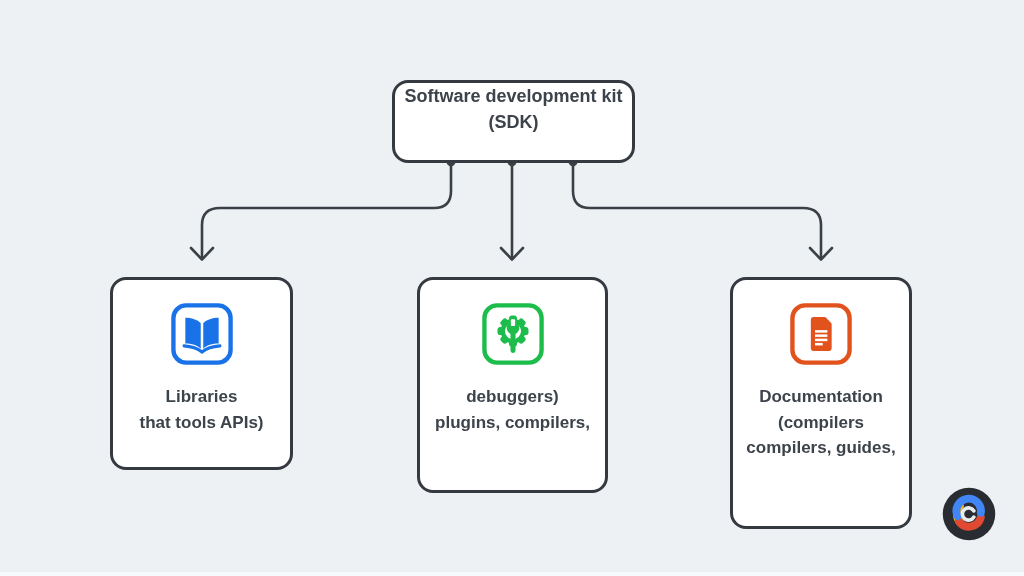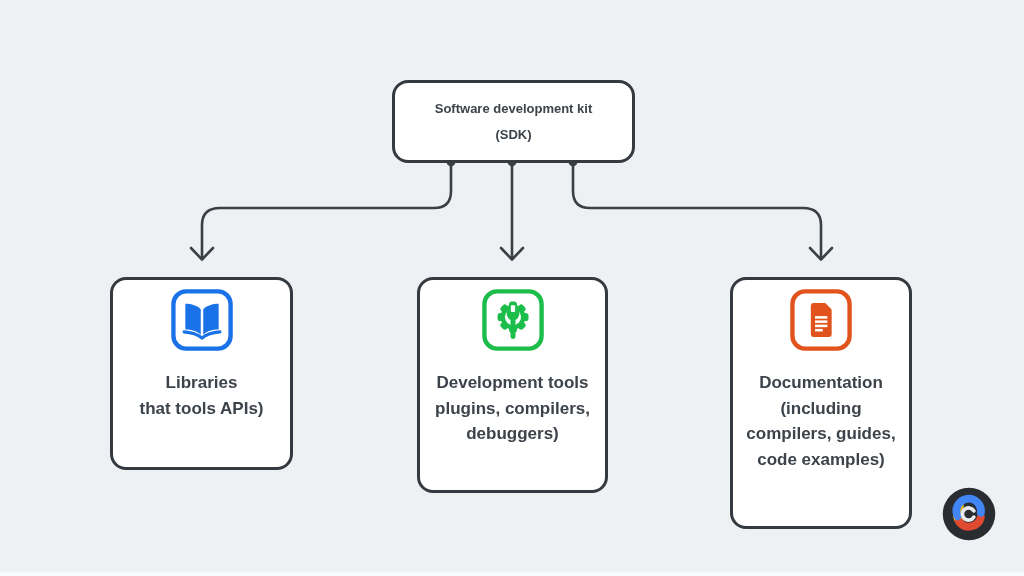--- a/index.html
+++ b/index.html
@@ -10,24 +10,24 @@
   }
   .connectors{position:absolute;left:0;top:0;}
   .node{
     position:absolute;box-sizing:border-box;background:#ffffff;
     border:3px solid #343a40;border-radius:16px;
     color:#3d434a;font-weight:700;text-align:center;
     display:flex;flex-direction:column;align-items:center;
   }
   .root{
     left:392px;top:80px;width:243px;height:83px;
-    justify-content:center;font-size:13px;line-height:26px;
+    font-size:18px;line-height:26px;
   }
   .card{
-    top:277px;justify-content:flex-start;padding-top:9px;
+    top:277px;justify-content:flex-start;padding-top:23px;
     font-size:17px;line-height:25.5px;
   }
   .card-left{left:110px;width:183px;height:193px;}
   .card-mid{left:417px;width:191px;height:216px;}
   .card-right{left:730px;width:182px;height:252px;}
   .icon{width:62px;height:62px;margin-bottom:19px;flex:0 0 auto;}
   .logo{position:absolute;left:941px;top:486px;width:56px;height:56px;}
   .bottom-strip{position:absolute;left:0;bottom:0;width:1024px;height:4px;background:#f7f9fa;}
 </style>
 </head>
@@ -79,42 +79,40 @@
         <rect x="27.9" y="13" width="8.2" height="32" rx="3" transform="rotate(135 32 29)"></rect>
         <circle cx="32" cy="29" r="12.8"></circle>
       </g>
       <circle cx="32" cy="29" r="8.3" fill="#ffffff"></circle>
       <g fill="#1dbd4b">
         <rect x="29.4" y="29" width="5.2" height="22.5" rx="2.4"></rect>
         <circle cx="32" cy="25.8" r="6.5"></circle>
       </g>
       <rect x="29.8" y="16.8" width="4.4" height="7" rx="1" fill="#ffffff"></rect>
     </svg>
-    <div>Development tools</div>
+    <div>debuggers)</div>
     <div>plugins, compilers,</div>
-    <div>debuggers)</div>
   </div>
 
   <div class="node card card-right">
     <svg class="icon" viewBox="0 0 64 64">
       <rect x="2.5" y="2.5" width="59" height="59" rx="13" fill="#ffffff" stroke-width="4.5" stroke="#e2521c"></rect>
       <path d="M24.5,14.5 H40 Q43,14.5 43,17.5 V46.5 Q43,49.5 40,49.5 H24.5 Q21.5,49.5 21.5,46.5 V17.5 Q21.5,14.5 24.5,14.5 Z" fill="#e2521c"></path>
       <path d="M34.8,13 L44.5,22.7 L44.5,13 Z" fill="#ffffff"></path>
       <path d="M36.6,15.3 L42.2,20.9 L36.6,20.9 Z" fill="#e2521c"></path>
       <g fill="#ffffff">
         <rect x="25.8" y="28" width="12.8" height="2.6"></rect>
         <rect x="25.8" y="32.4" width="12.8" height="2.6"></rect>
         <rect x="25.8" y="36.8" width="12.8" height="2.6"></rect>
         <rect x="25.8" y="41.2" width="8" height="2.6"></rect>
       </g>
     </svg>
     <div>Documentation</div>
-    <div>(including</div>
+    <div>(compilers</div>
     <div>compilers, guides,</div>
-    <div>code examples)</div>
   </div>
 
   <svg class="logo" viewBox="0 0 64 64">
     <circle cx="32" cy="32" r="30" fill="#292d31"></circle>
     <path d="M21.5,23 A14,14 0 0 0 21.5,41" fill="none" stroke-width="9" stroke-linecap="round" stroke="#f2bb13"></path>
     <path d="M45.5,36 A14,14 0 0 1 20.5,40.5" fill="none" stroke-width="9" stroke-linecap="round" stroke="#e04a33"></path>
     <path d="M19,34.5 A14,14 0 1 1 45.5,30.5" fill="none" stroke-width="9" stroke-linecap="round" stroke="#4285f4"></path>
     <path d="M37.5,28.5 A7,7 0 1 0 37.5,35.5" fill="none" stroke-width="4.2" stroke-linecap="round" stroke="#e9ecef"></path>
   </svg>
 

